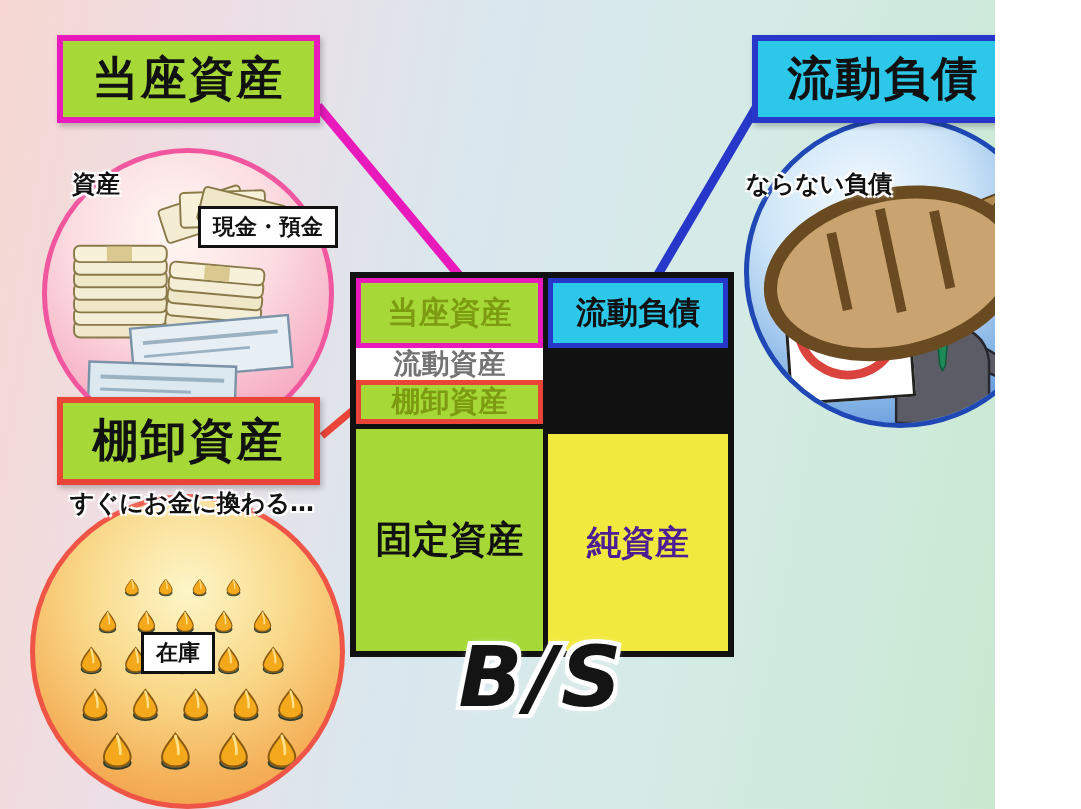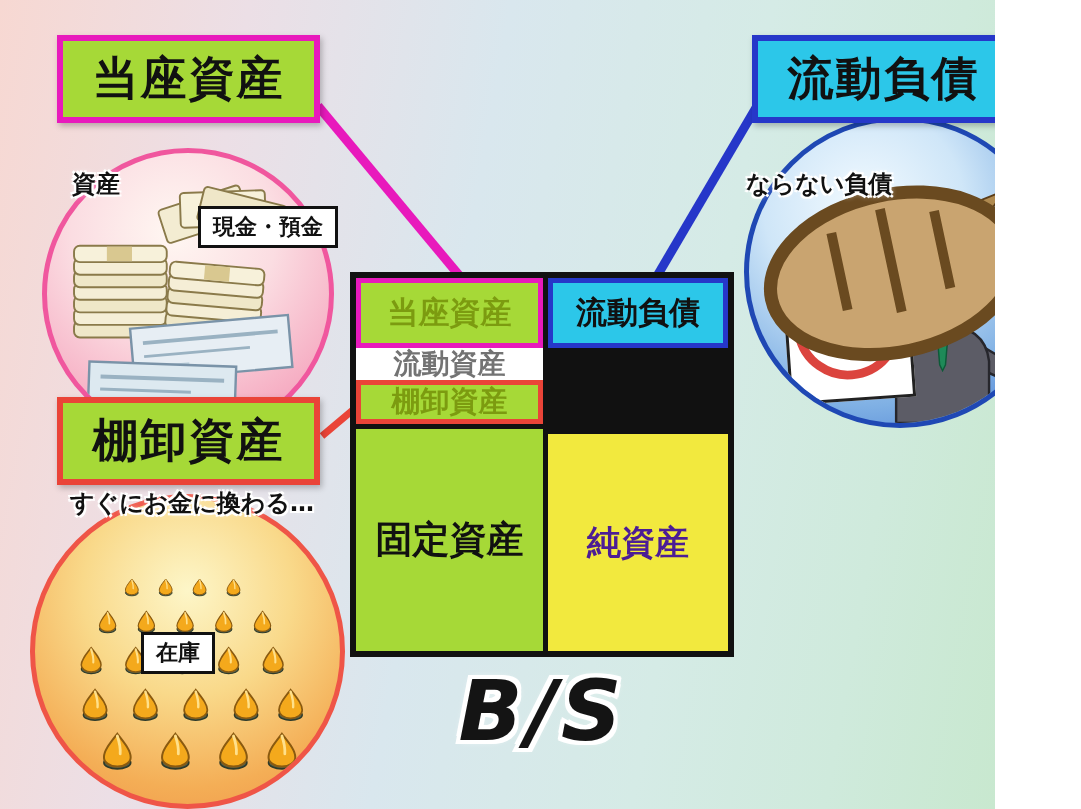--- a/index.html
+++ b/index.html
@@ -48,21 +48,21 @@
     font-weight:bold;white-space:nowrap;}
   .cell-quick{left:6px;top:6px;width:187px;height:70px;background:#a6d937;border:5px solid #e81abc;color:#7c9b10;font-size:31px;}
   .cell-strip{left:6px;top:76px;width:187px;height:32px;background:#fff;color:#737373;font-size:28px;}
   .cell-invc{left:6px;top:108px;width:187px;height:44px;background:#a6d937;border:5px solid #ea4438;color:#7c9b10;font-size:29px;}
   .cell-fixa{left:6px;top:157px;width:187px;height:222px;background:#a6d937;color:#111;font-size:37px;}
   .cell-curl{left:198px;top:6px;width:180px;height:70px;background:#2cc7e9;border:5px solid #2637c9;color:#111;font-size:31px;}
   .cell-fixl{left:198px;top:81px;width:180px;height:76px;background:#2cc7e9;color:#111;font-size:31px;}
   .cell-net{left:198px;top:162px;width:180px;height:217px;background:#f2e93e;color:#4c1d95;font-size:34px;}
   
   .caption{
-    position:absolute;left:350px;top:662px;width:384px;text-align:center;z-index:4;
+    position:absolute;left:350px;top:628px;width:384px;text-align:center;z-index:4;
     font-size:84px;font-weight:800;font-style:italic;letter-spacing:4px;color:#141414;
     -webkit-text-stroke:8px #fff;paint-order:stroke fill;
     text-shadow:-4px -4px 0 #fff,4px -4px 0 #fff,-4px 4px 0 #fff,4px 4px 0 #fff,0 0 8px #fff;
   }
   
   .paper{position:absolute;left:36px;top:128px;width:126px;height:152px;background:#fff;
     border:3px solid #222;transform:rotate(-4deg);z-index:2;box-sizing:border-box;
     padding:12px 0 0 12px;font-size:21px;font-weight:bold;line-height:1.55;}
   .paper span{display:block;}
   .stamp{position:absolute;left:44px;top:88px;transform:rotate(-6deg);opacity:.9;}

